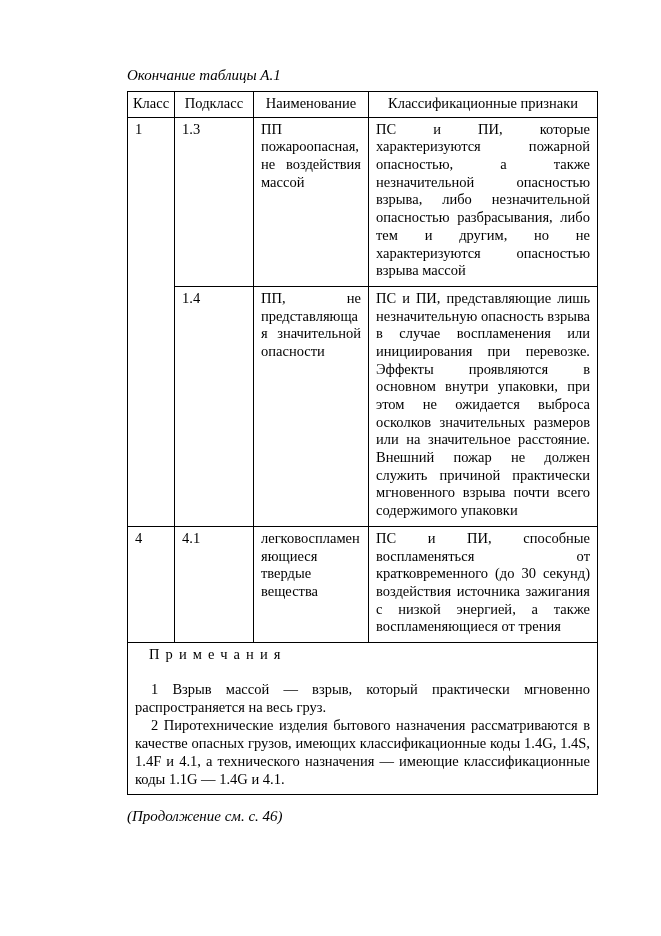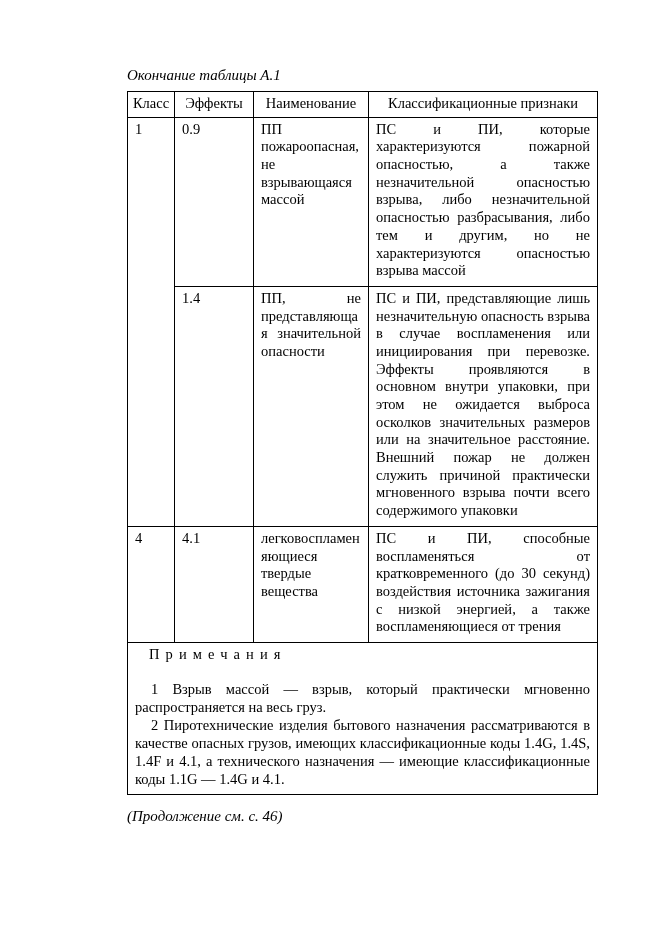--- a/index.html
+++ b/index.html
@@ -105,30 +105,30 @@
     <table class="class-table">
       <colgroup>
         <col style="width:47px">
         <col style="width:79px">
         <col style="width:115px">
         <col>
       </colgroup>
       <thead>
         <tr>
           <th>Класс</th>
-          <th>Эффекты</th>
+          <th>Подкласс</th>
           <th>Наименование</th>
           <th>Классификационные признаки</th>
         </tr>
       </thead>
       <tbody>
         <tr>
           <td class="cell-class" rowspan="2">1</td>
-          <td class="cell-subclass">0.9</td>
-          <td class="cell-name">ПП пожароопасная, не взрывающаяся массой</td>
+          <td class="cell-subclass">1.3</td>
+          <td class="cell-name">ПП пожароопасная, не воздействия массой</td>
           <td class="cell-features">ПС и ПИ, которые характеризуются пожарной опасностью, а также незначительной опасностью взрыва, либо незначительной опасностью разбрасывания, либо тем и другим, но не характеризуются опасностью взрыва массой</td>
         </tr>
         <tr>
           <td class="cell-subclass">1.4</td>
           <td class="cell-name">ПП, не представляющая значительной опасности</td>
           <td class="cell-features">ПС и ПИ, представляющие лишь незначительную опасность взрыва в случае воспламенения или инициирования при перевозке. Эффекты проявляются в основном внутри упаковки, при этом не ожидается выброса осколков значительных размеров или на значительное расстояние. Внешний пожар не должен служить причиной практически мгновенного взрыва почти всего содержимого упаковки</td>
         </tr>
         <tr>
           <td class="cell-class">4</td>
           <td class="cell-subclass">4.1</td>

